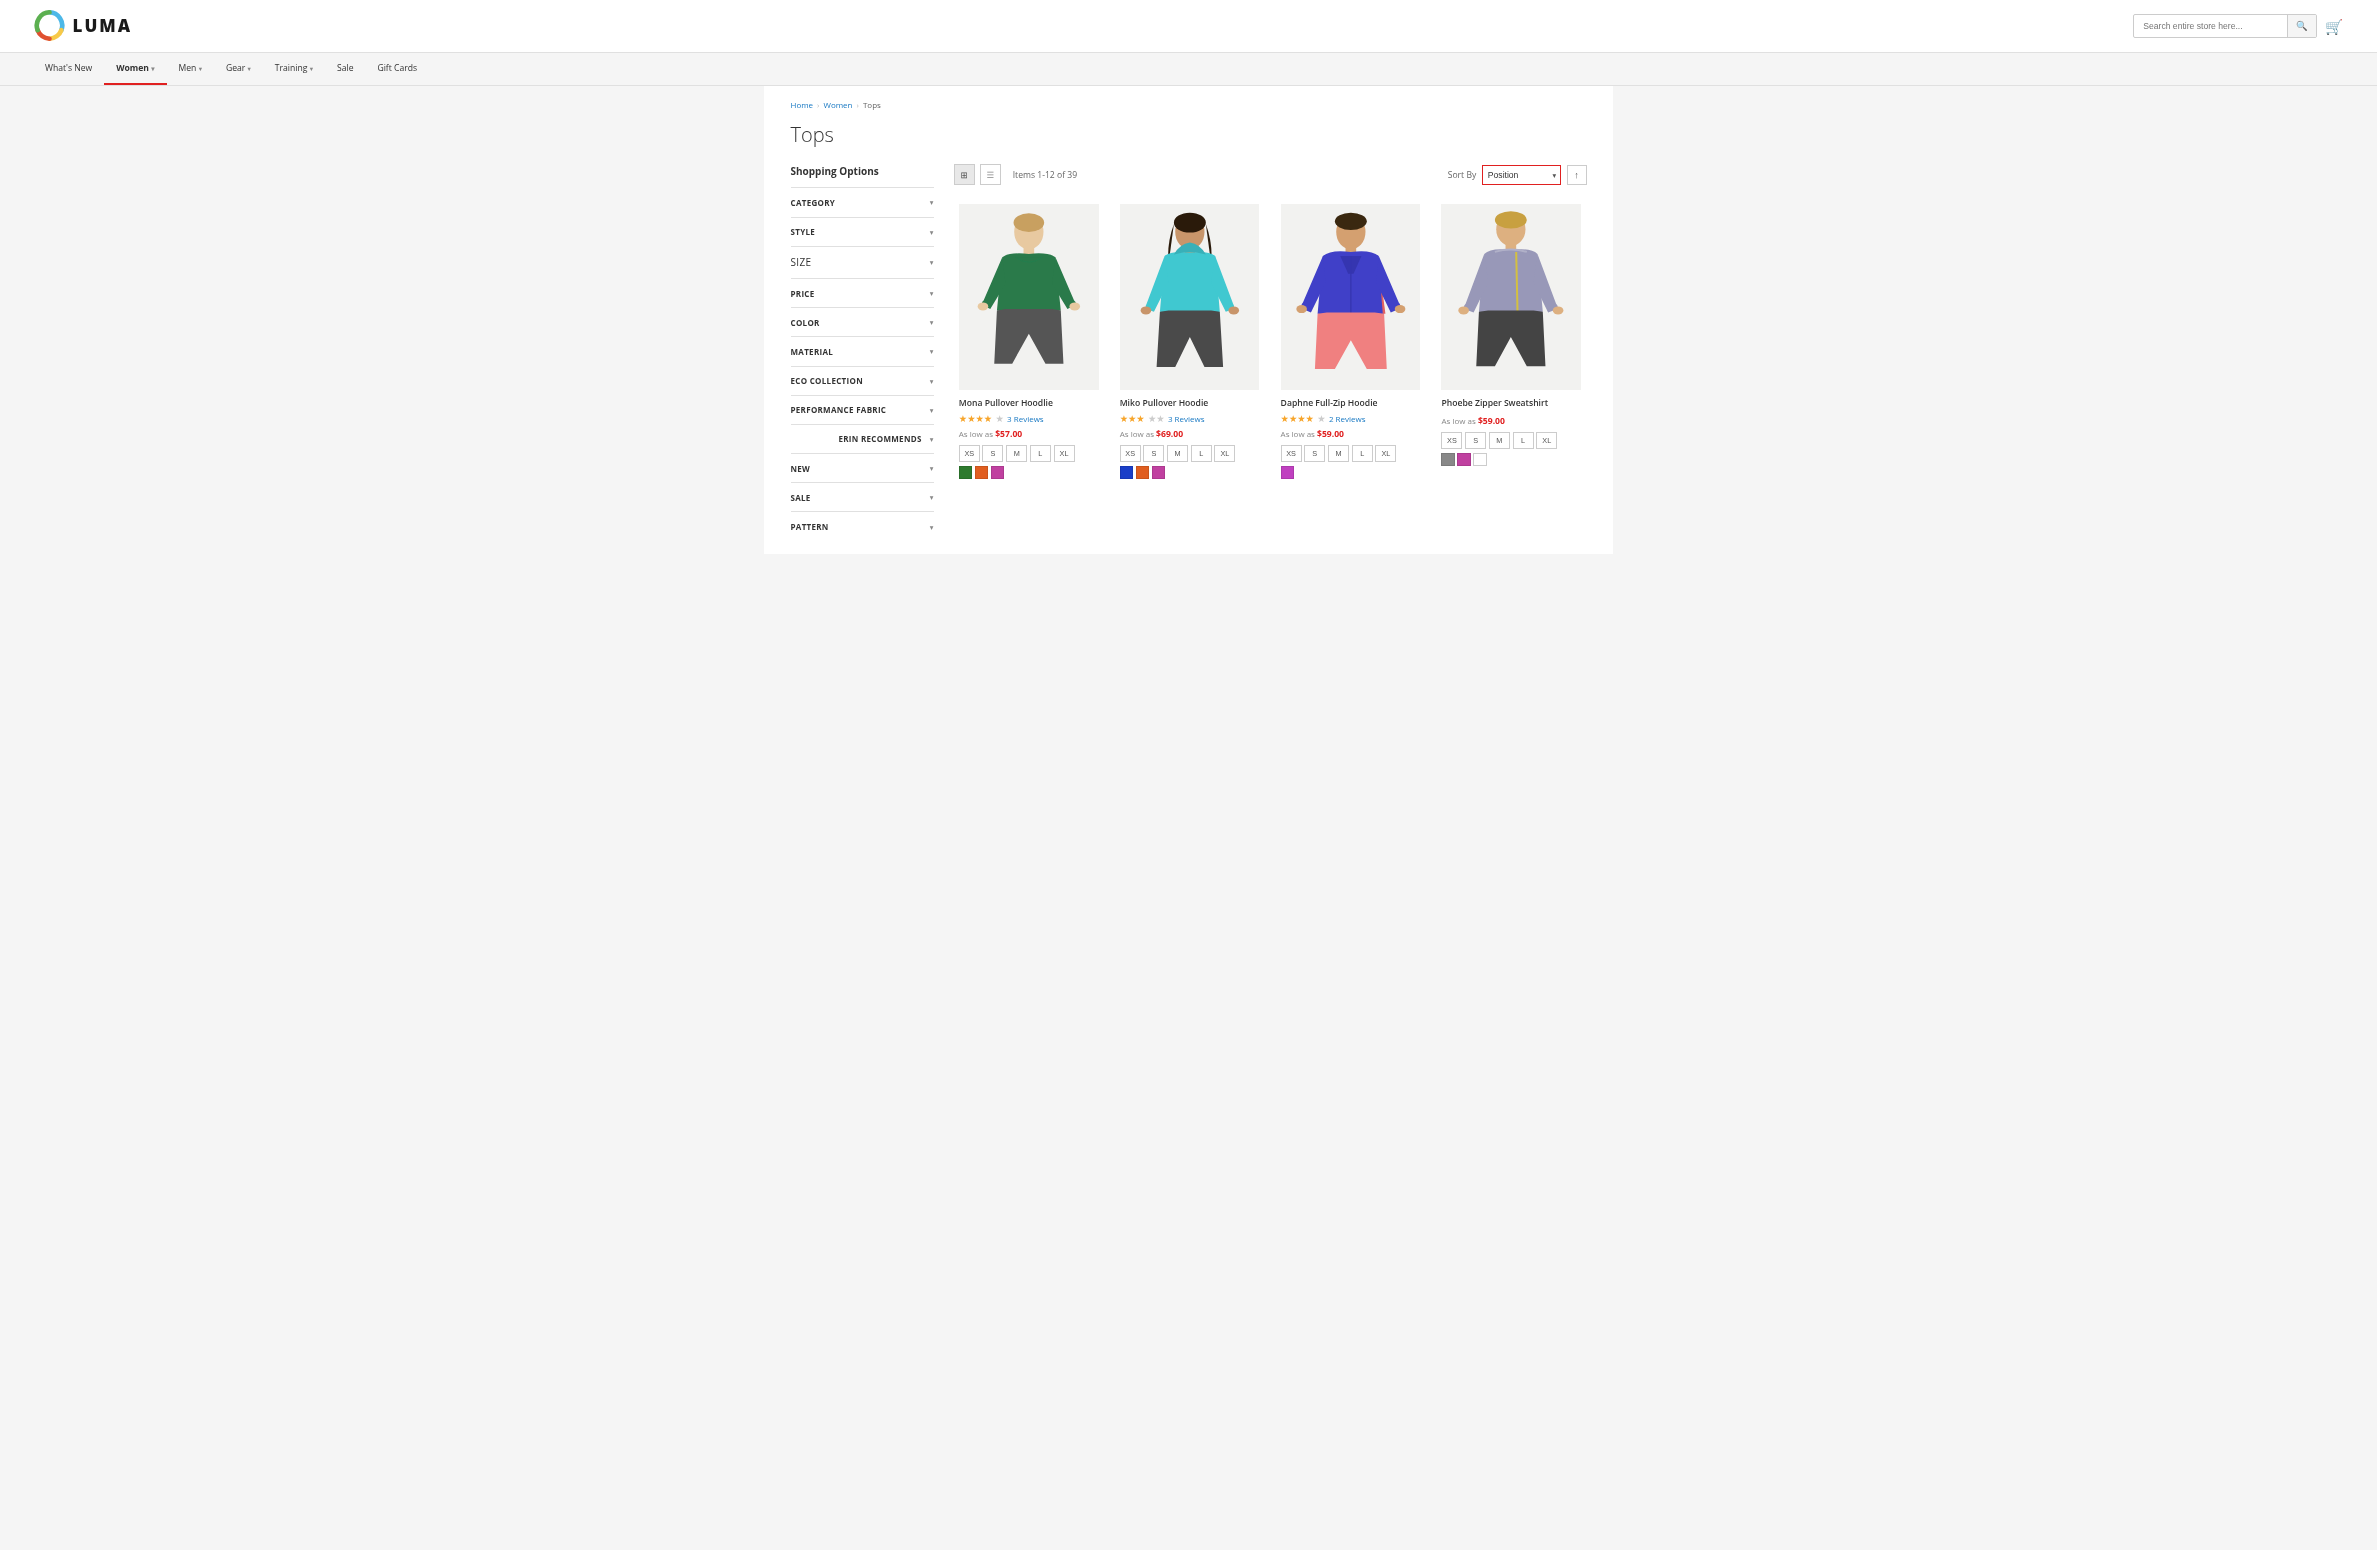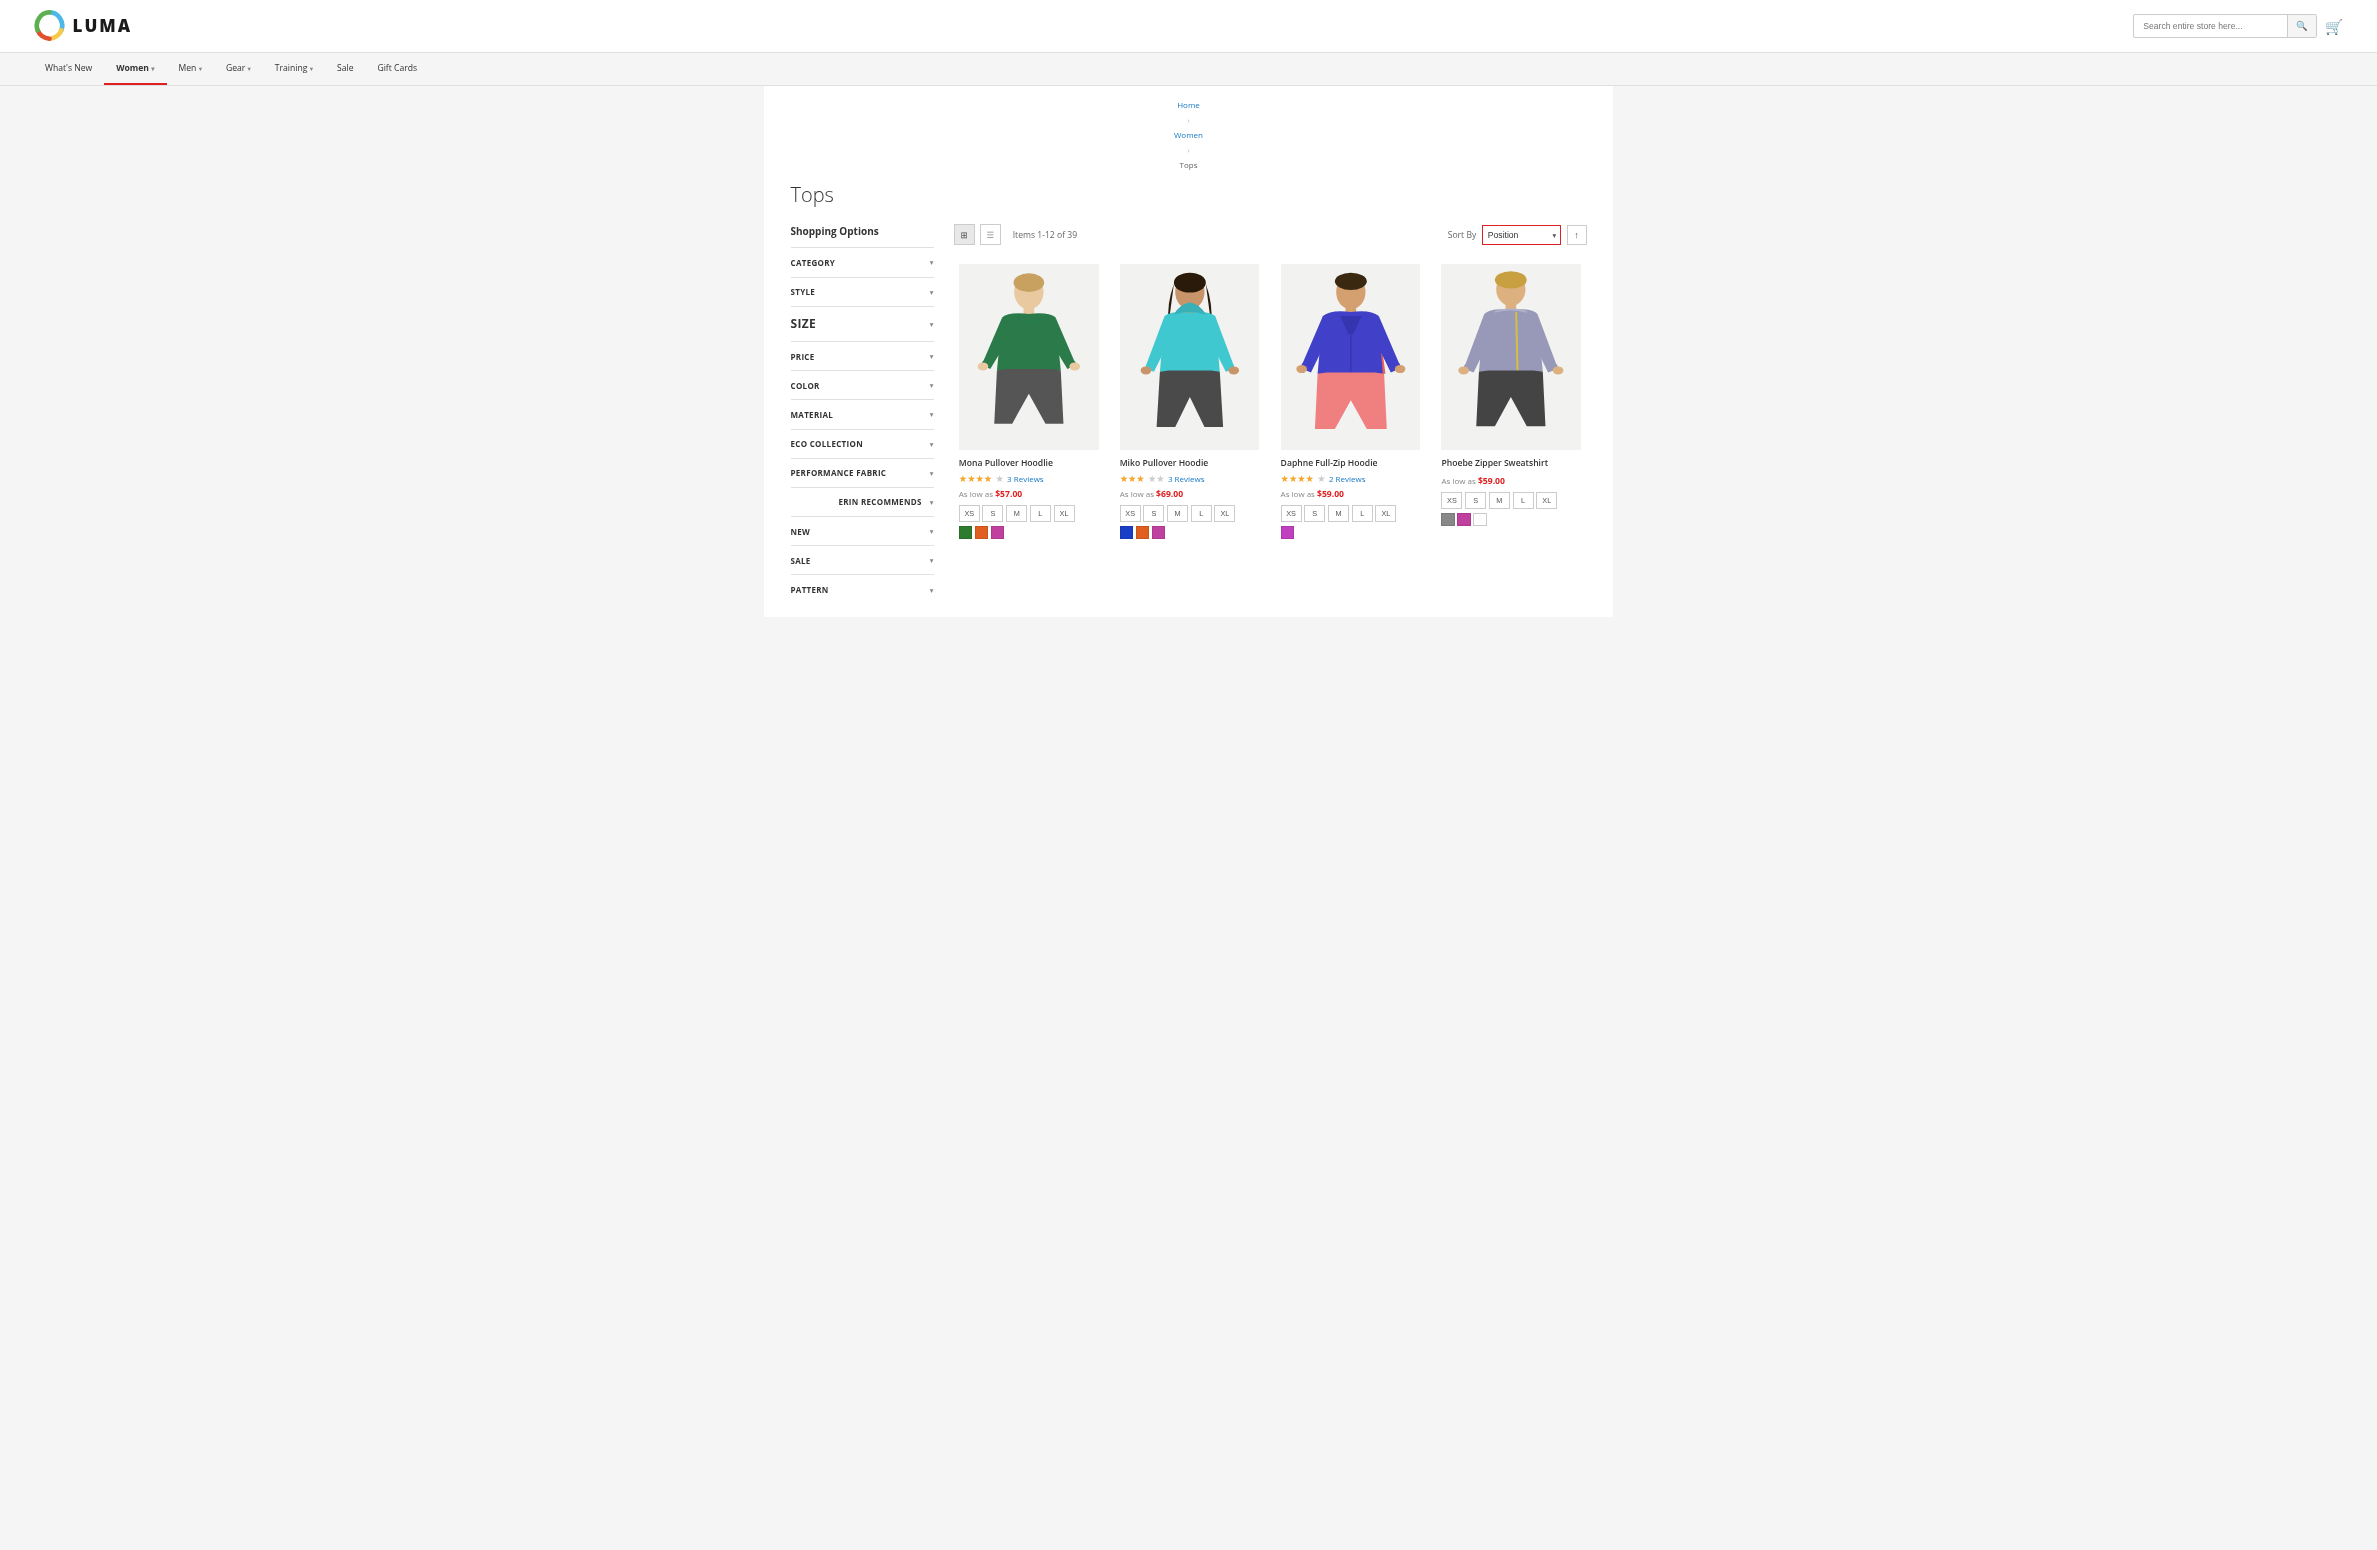--- a/index.html
+++ b/index.html
@@ -51,21 +51,21 @@
       <a href="#" style="display:block;padding:9.3px 12px;font-size:8.6px;color:#333;text-decoration:none;font-weight:500;white-space:nowrap;">Sale</a>
     </li>
     <li>
       <a href="#" style="display:block;padding:9.3px 12px;font-size:8.6px;color:#333;text-decoration:none;font-weight:500;white-space:nowrap;">Gift Cards</a>
     </li>
   </ul>
 </nav>
 
 <div style="max-width:849px;margin:0 auto;padding:13.3px 26.5px;background:#fff;">
 
-  <div style="display:flex;align-items:center;gap:4px;font-size:8px;margin-bottom:10.6px;color:#888;flex-direction:column;">
+  <div style="display:flex;align-items:center;gap:4px;font-size:8px;margin-bottom:10.6px;color:#888;">
     <a href="#" style="color:#1979c3;text-decoration:none;">Home</a>
     <span style="color:#bbb;">›</span>
     <a href="#" style="color:#1979c3;text-decoration:none;">Women</a>
     <span style="color:#bbb;">›</span>
     <span style="color:#666;">Tops</span>
   </div>
 
   <h1 style="font-size:20px;font-weight:300;color:#333;margin-bottom:16px;">Tops</h1>
 
   <div style="display:flex;gap:20px;align-items:flex-start;">
@@ -82,21 +82,21 @@
 
       <div style="border-top:0.7px solid #e0e0e0;">
         <div style="display:flex;justify-content:space-between;align-items:center;padding:8.6px 0;cursor:pointer;">
           <span style="font-size:8px;font-weight:700;color:#333;text-transform:uppercase;letter-spacing:0.3px;">STYLE</span>
           <span style="font-size:7.3px;color:#888;">▾</span>
         </div>
       </div>
 
       <div style="border-top:0.7px solid #e0e0e0;">
         <div style="display:flex;justify-content:space-between;align-items:center;padding:8.6px 0;cursor:pointer;">
-          <span style="font-size:12px;font-weight:700;color:#333;text-transform:uppercase;letter-spacing:0.3px;">SIZE</span>
+          <span style="font-size:10px;font-weight:400;color:#333;text-transform:uppercase;letter-spacing:0.3px;">SIZE</span>
           <span style="font-size:7.3px;color:#888;">▾</span>
         </div>
       </div>
 
       <div style="border-top:0.7px solid #e0e0e0;">
         <div style="display:flex;justify-content:space-between;align-items:center;padding:8.6px 0;cursor:pointer;">
           <span style="font-size:8px;font-weight:700;color:#333;text-transform:uppercase;letter-spacing:0.3px;">PRICE</span>
           <span style="font-size:7.3px;color:#888;">▾</span>
         </div>
       </div>

